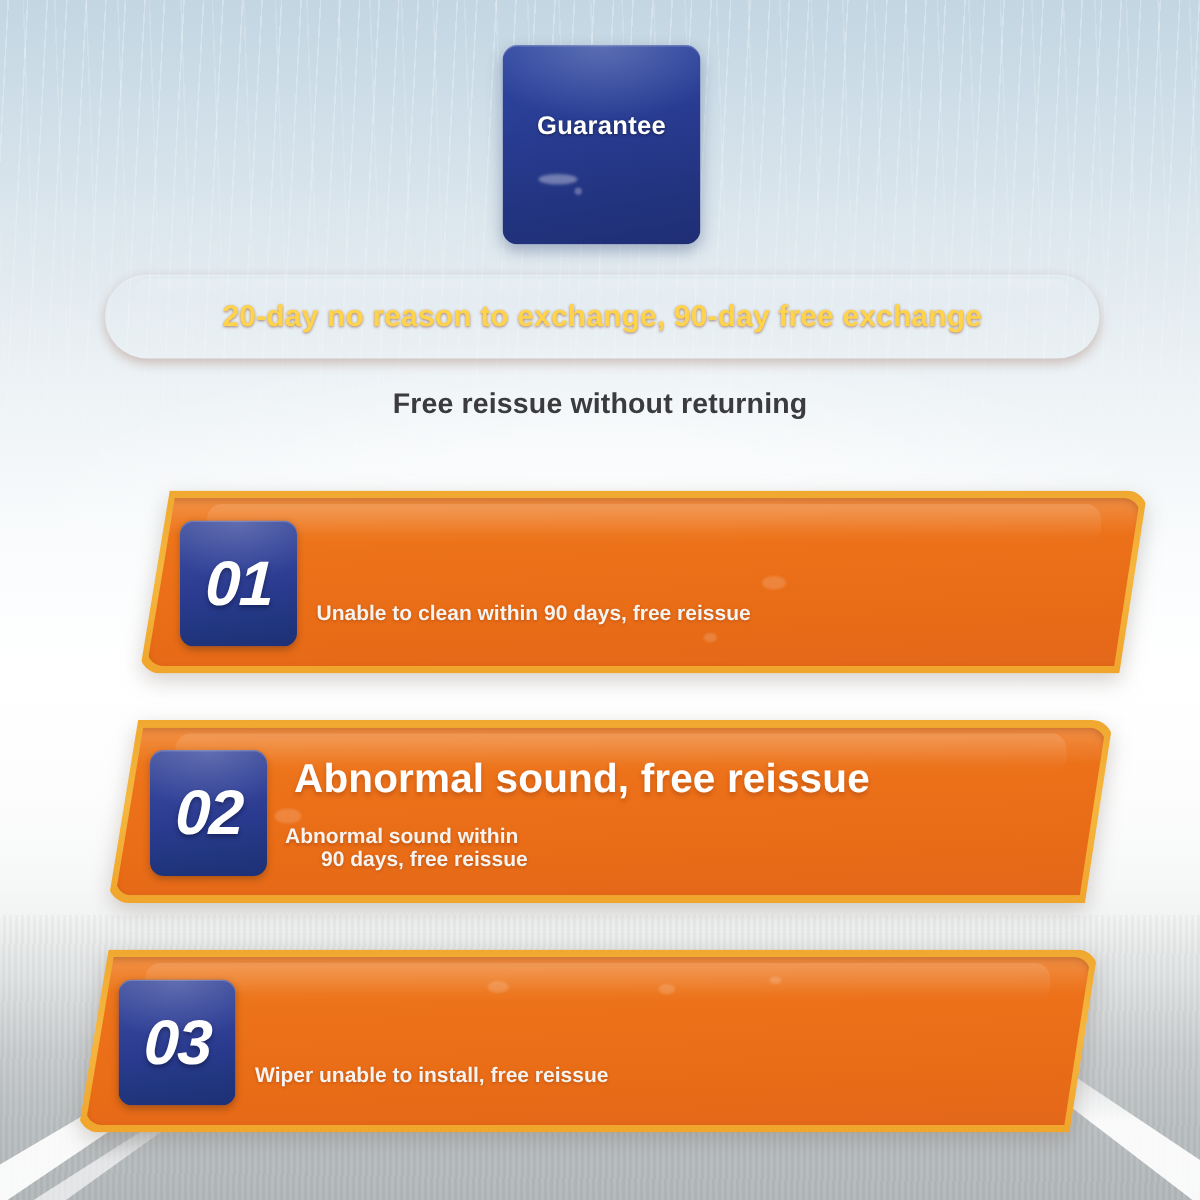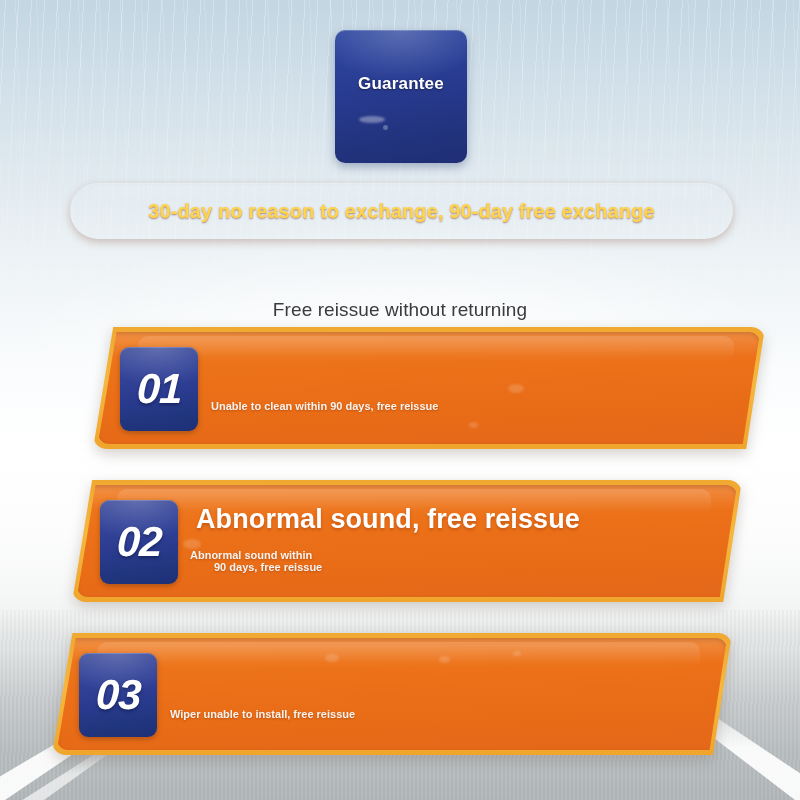--- a/index.html
+++ b/index.html
@@ -131,23 +131,22 @@
     font-size:20px; font-weight:bold;
     letter-spacing:.1px;
     text-shadow:0 1px 2px rgba(110,35,10,.55);
   }
 
   
   .subhead {
     position:absolute; left:0; right:0; top:259px;
     text-align:center;
     color:#3b3b3d;
-    font-size:19px; font-weight:normal;
+    font-size:19px; font-weight:bold;
     letter-spacing:.1px;
-    margin-top:40px;
   }
 
   
   .card {
     position:absolute;
     filter:drop-shadow(0 5px 7px rgba(120,110,100,.32));
   }
   .card-shape {
     position:relative; width:100%; height:100%;
     background:linear-gradient(180deg, #f0a830 0%, #f5b73f 45%, #f0a52c 100%);
@@ -198,21 +197,21 @@
     position:absolute;
     color:#ffffff;
     font-size:27px; font-weight:bold;
     letter-spacing:.1px;
     white-space:nowrap;
     text-shadow:0 2px 3px rgba(150,60,15,.45);
   }
   .card-sub {
     position:absolute;
     color:#f7f3ef;
-    font-size:11px; font-weight:bold;
+    font-size:14px; font-weight:bold;
     line-height:1.08;
     text-shadow:0 1px 2px rgba(150,60,15,.5);
   }
 
   
   #card-1 { left:93px;  top:327px; width:672px; height:122px; }
   #card-1 .num-box  { left:27px; top:20px; }
   #card-1 .card-title { left:124px; top:24px; }
   #card-1 .card-sub   { left:118px; top:74px; }
 
@@ -238,21 +237,21 @@
   <div class="rain"></div>
   <div class="haze"></div>
 
   <div class="guarantee-badge">
     <div class="badge-glint"></div>
     <div class="badge-glint2"></div>
     <div class="gtext">Guarantee</div>
   </div>
 
   <div class="pill">
-    <span class="pill-text">30-day no reason to exchange, 90-day free exchange</span>
+    <span class="pill-text">20-day no reason to exchange, 90-day free exchange</span>
   </div>
 
   <div class="subhead">Free reissue without returning</div>
 
   <div class="card" id="card-1">
     <div class="card-shape">
       <div class="card-inner">
         <div class="card-gloss"></div>
         <div class="droplet" style="left:62%;top:46%;width:16px;height:9px;"></div>
         <div class="droplet" style="left:56%;top:80%;width:9px;height:6px;"></div>

